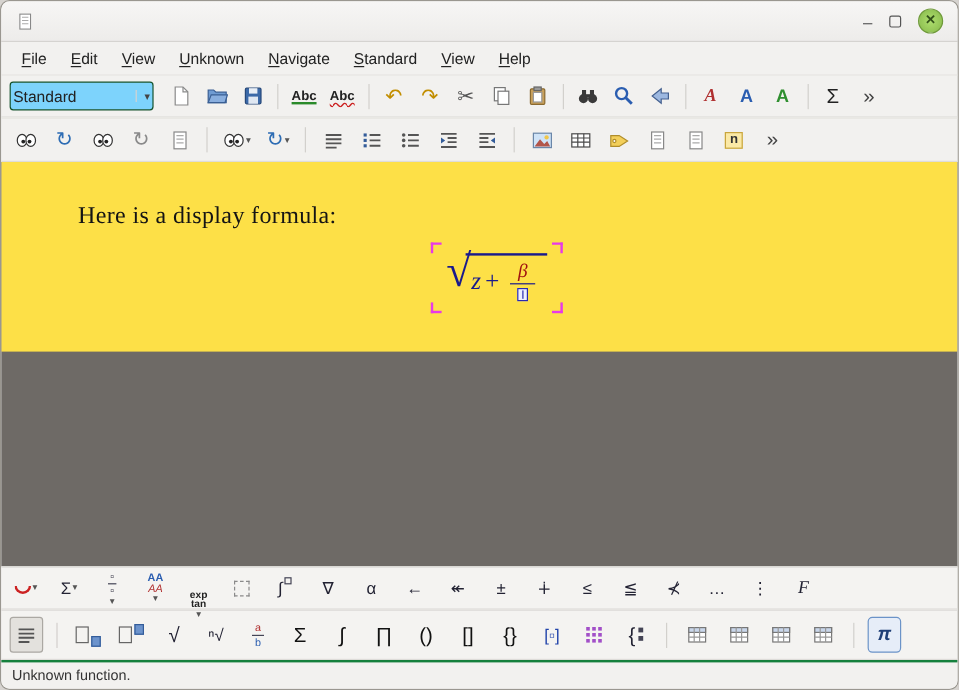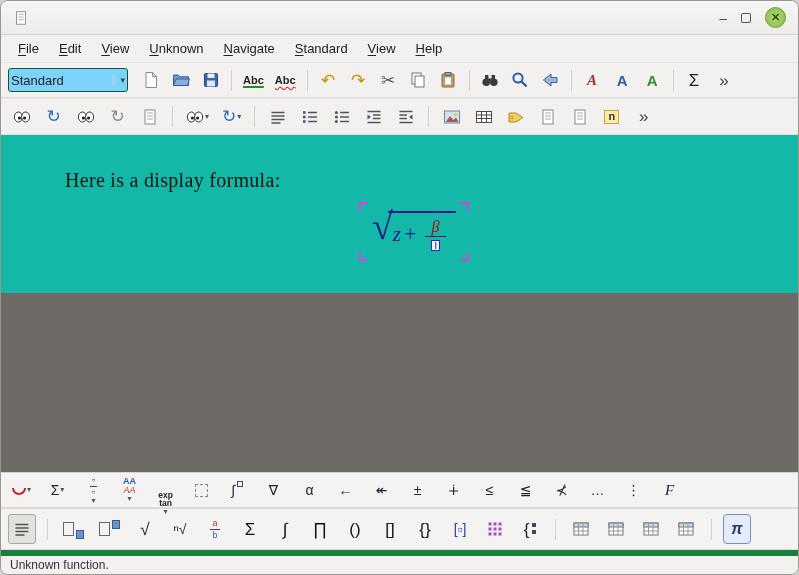--- a/index.html
+++ b/index.html
@@ -76,41 +76,41 @@
                 margin-left:2px;transform:translateY(-4px);}
   .pibtn{border:1.5px solid #6b93c8;background:#e6edf8;border-radius:4px;min-width:30px;}
   .pibtn .glyph{color:#1f3f77;font-weight:bold;font-style:italic;font-size:16px;}
 
   .mathbar1{flex:0 0 36px;gap:9px;background:#f4f3f1;border-top:1px solid #d8d6d3;}
   .mathbar2{flex:0 0 42px;gap:7px;background:#f4f3f1;border-top:1px solid #dcdad7;}
   .mathbar2 .tbtn{height:30px;min-width:28px;}
 
   
   .doc-viewport{flex:1 1 auto;display:flex;flex-direction:column;background:#6e6a66;overflow:hidden;}
-  .doc-page{background:#14b8a6;height:158px;flex:0 0 158px;padding:34px 15px 0 64px;position:relative;}
+  .doc-page{background:#fde047;height:158px;flex:0 0 158px;padding:34px 15px 0 64px;position:relative;}
   .doc-void{flex:1 1 auto;}
   .doc-text{font-family:"Liberation Serif",serif;font-size:20px;color:#141414;letter-spacing:0.3px;}
   .formula{position:relative;width:max-content;margin:10px auto 0;padding:9px 13px;transform:translateX(-10px);}
   .corner{position:absolute;width:9px;height:9px;}
   .corner.tl{top:0;left:0;border-top:2px dashed #e73ae7;border-left:2px dashed #e73ae7;}
   .corner.tr{top:0;right:0;border-top:2px dashed #e73ae7;border-right:2px dashed #e73ae7;}
   .corner.bl{bottom:0;left:0;border-bottom:2px dashed #e73ae7;border-left:2px dashed #e73ae7;}
   .corner.br{bottom:0;right:0;border-bottom:2px dashed #e73ae7;border-right:2px dashed #e73ae7;}
   .math-root{display:flex;align-items:flex-start;color:#1a1a8c;}
   .radical{font-size:38px;line-height:1;transform:translateY(-4px);font-family:"Liberation Serif",serif;}
   .radicand{border-top:2px solid #1a1a8c;margin-left:-5px;padding:5px 10px 0 5px;display:flex;align-items:center;gap:6px;}
   .mlead{font-family:"Liberation Serif",serif;font-style:italic;font-size:21px;letter-spacing:2px;}
   .mfrac{display:flex;flex-direction:column;align-items:center;}
   .mnum{font-family:"Liberation Serif",serif;font-style:italic;font-size:16px;line-height:1.1;color:#a01010;padding:0 4px;}
   .mden{border-top:1.6px solid #1a1a8c;padding:3px 6px 1px;display:flex;justify-content:center;}
   .mbox{width:9px;height:11px;border:1.6px solid #2a2ab0;position:relative;background:#eef0ff;display:block;}
   .mbox::before{content:"";position:absolute;left:50%;top:1px;bottom:1px;width:1.5px;background:#2a2ab0;transform:translateX(-50%);}
 
   
-  .statusbar{flex:0 0 24px;background:#f2f1ef;border-top:6px solid #15803d;display:flex;align-items:center;
+  .statusbar{flex:0 0 24px;background:#f2f1ef;border-top:2px solid #15803d;display:flex;align-items:center;
              padding:0 9px;font-size:12px;color:#333;}
 
   .sprite{position:absolute;width:0;height:0;overflow:hidden;}
 </style>
 </head>
 <body>
 
 <svg class="sprite" xmlns="http://www.w3.org/2000/svg">
   <symbol id="i-newdoc" viewBox="0 0 18 18">
       <path d="M4 1.5 H10.5 L14.5 5.5 V16.5 H4 Z" fill="#fff" stroke="#8a8a8a"></path>

